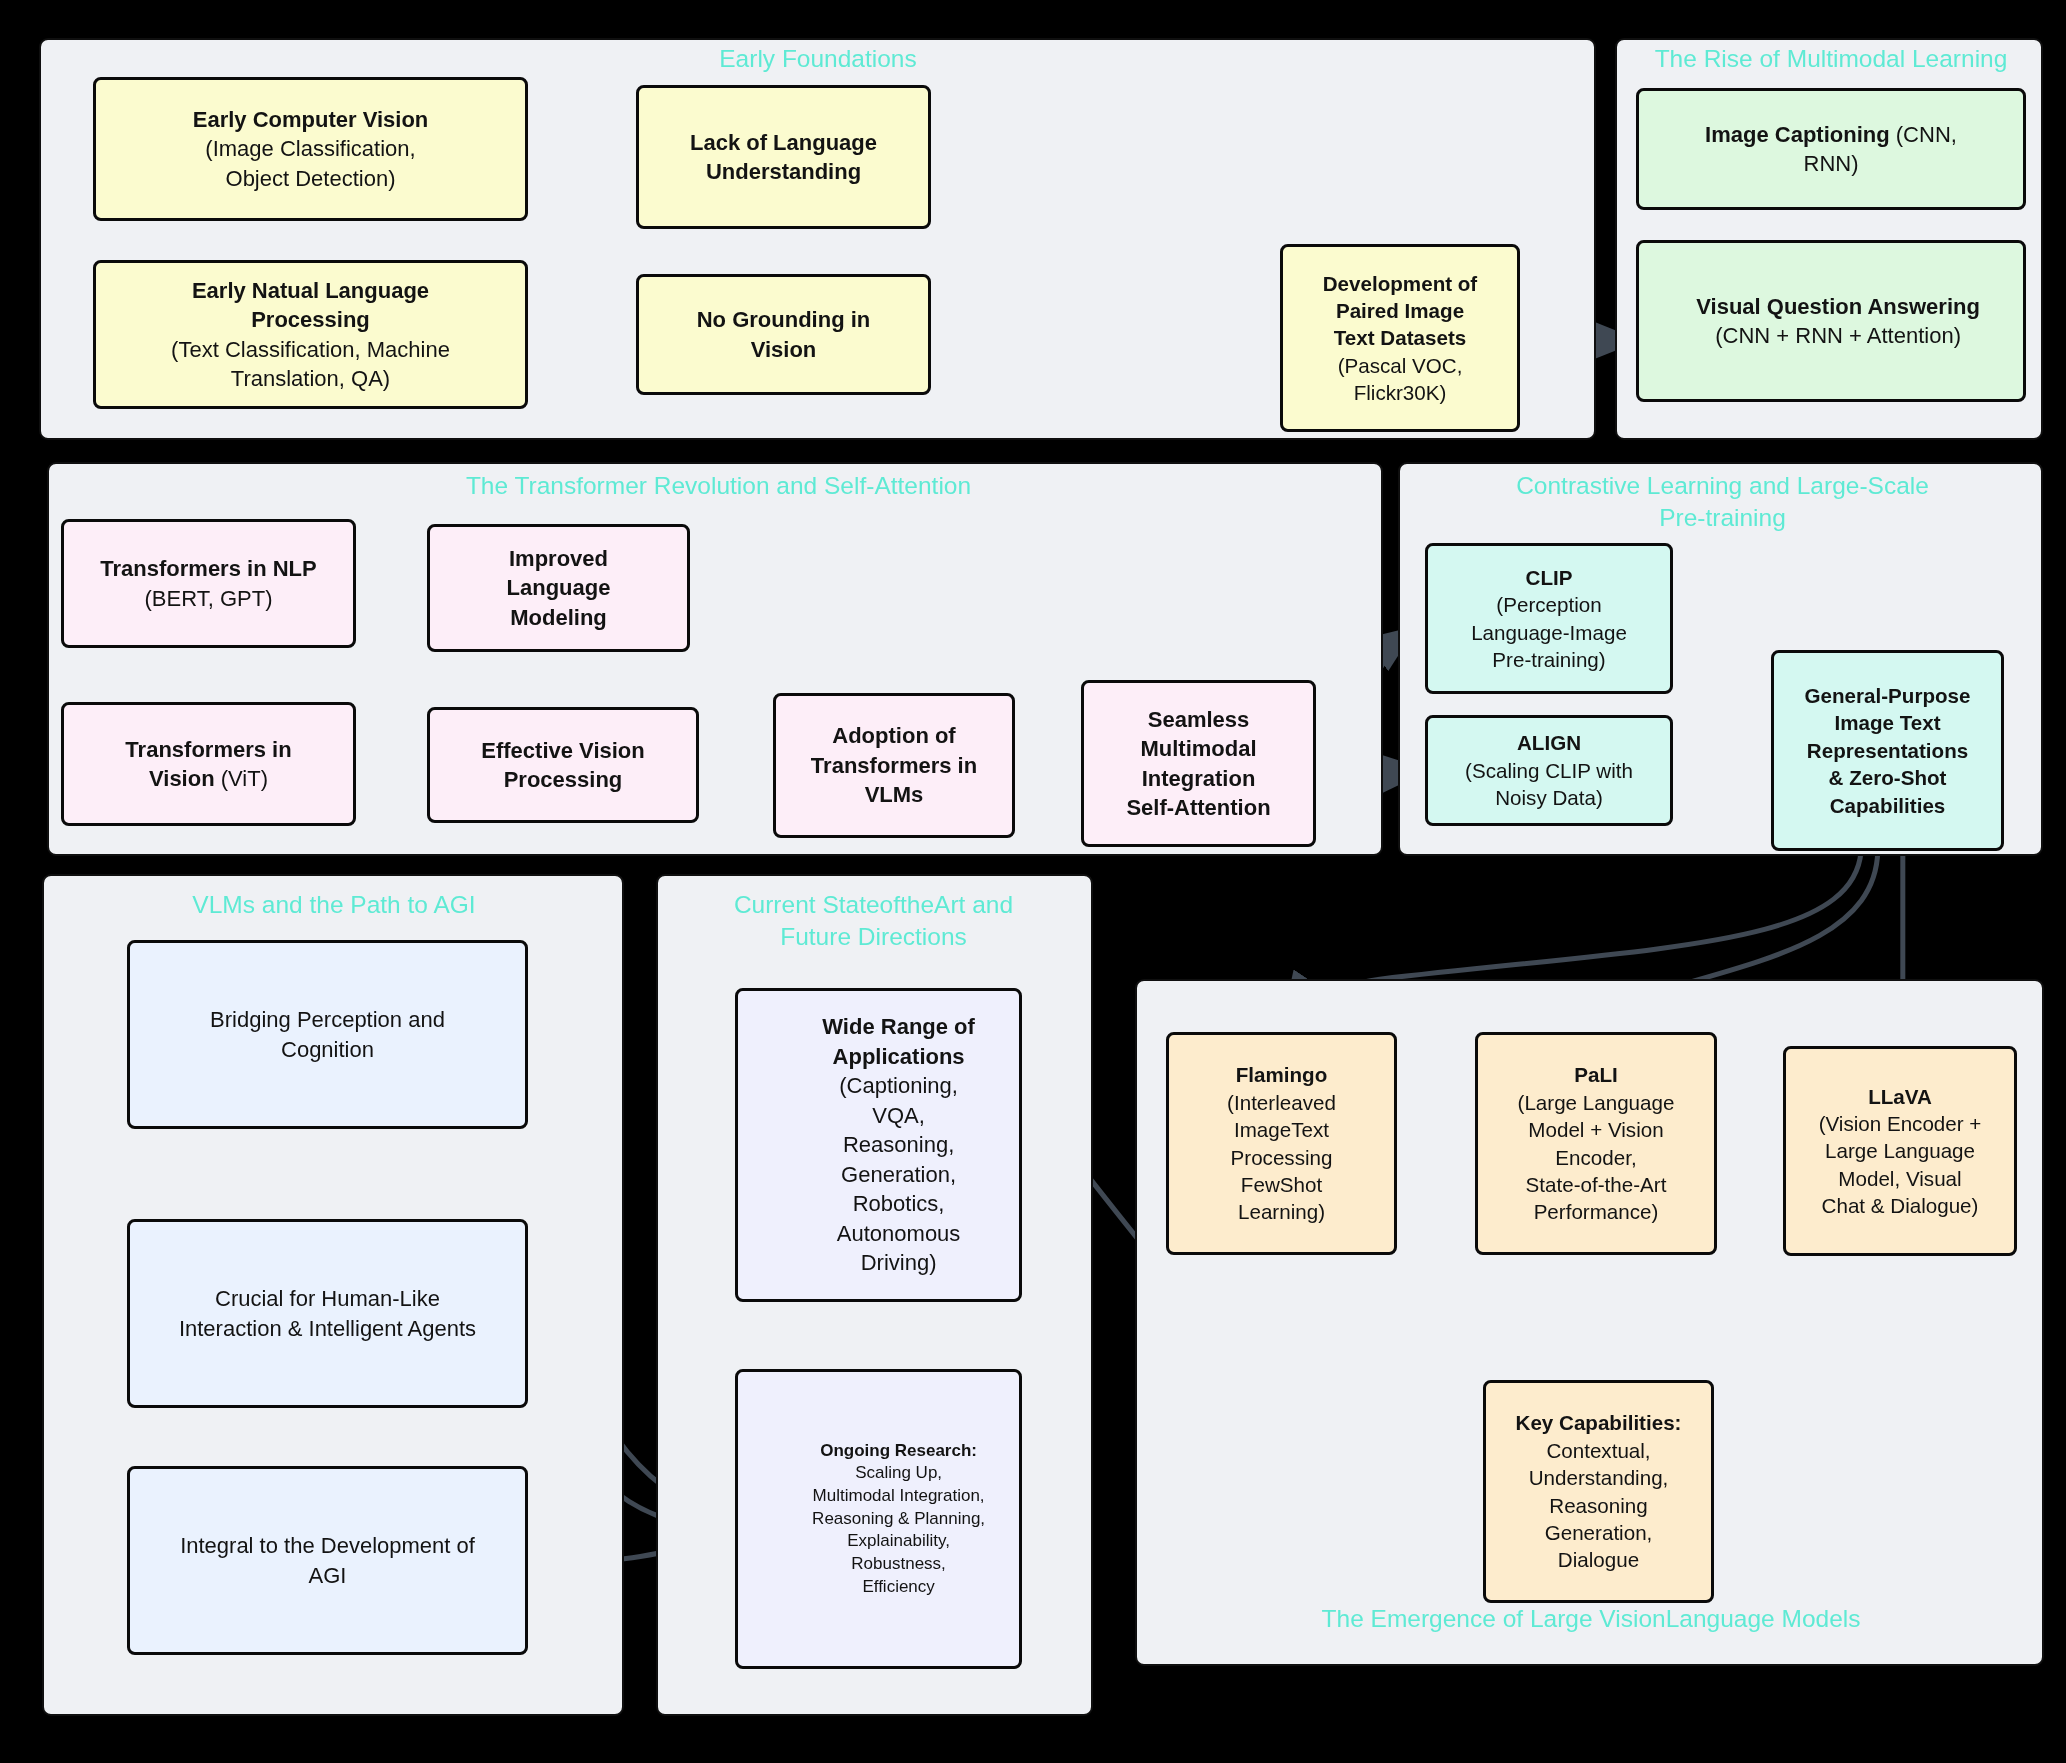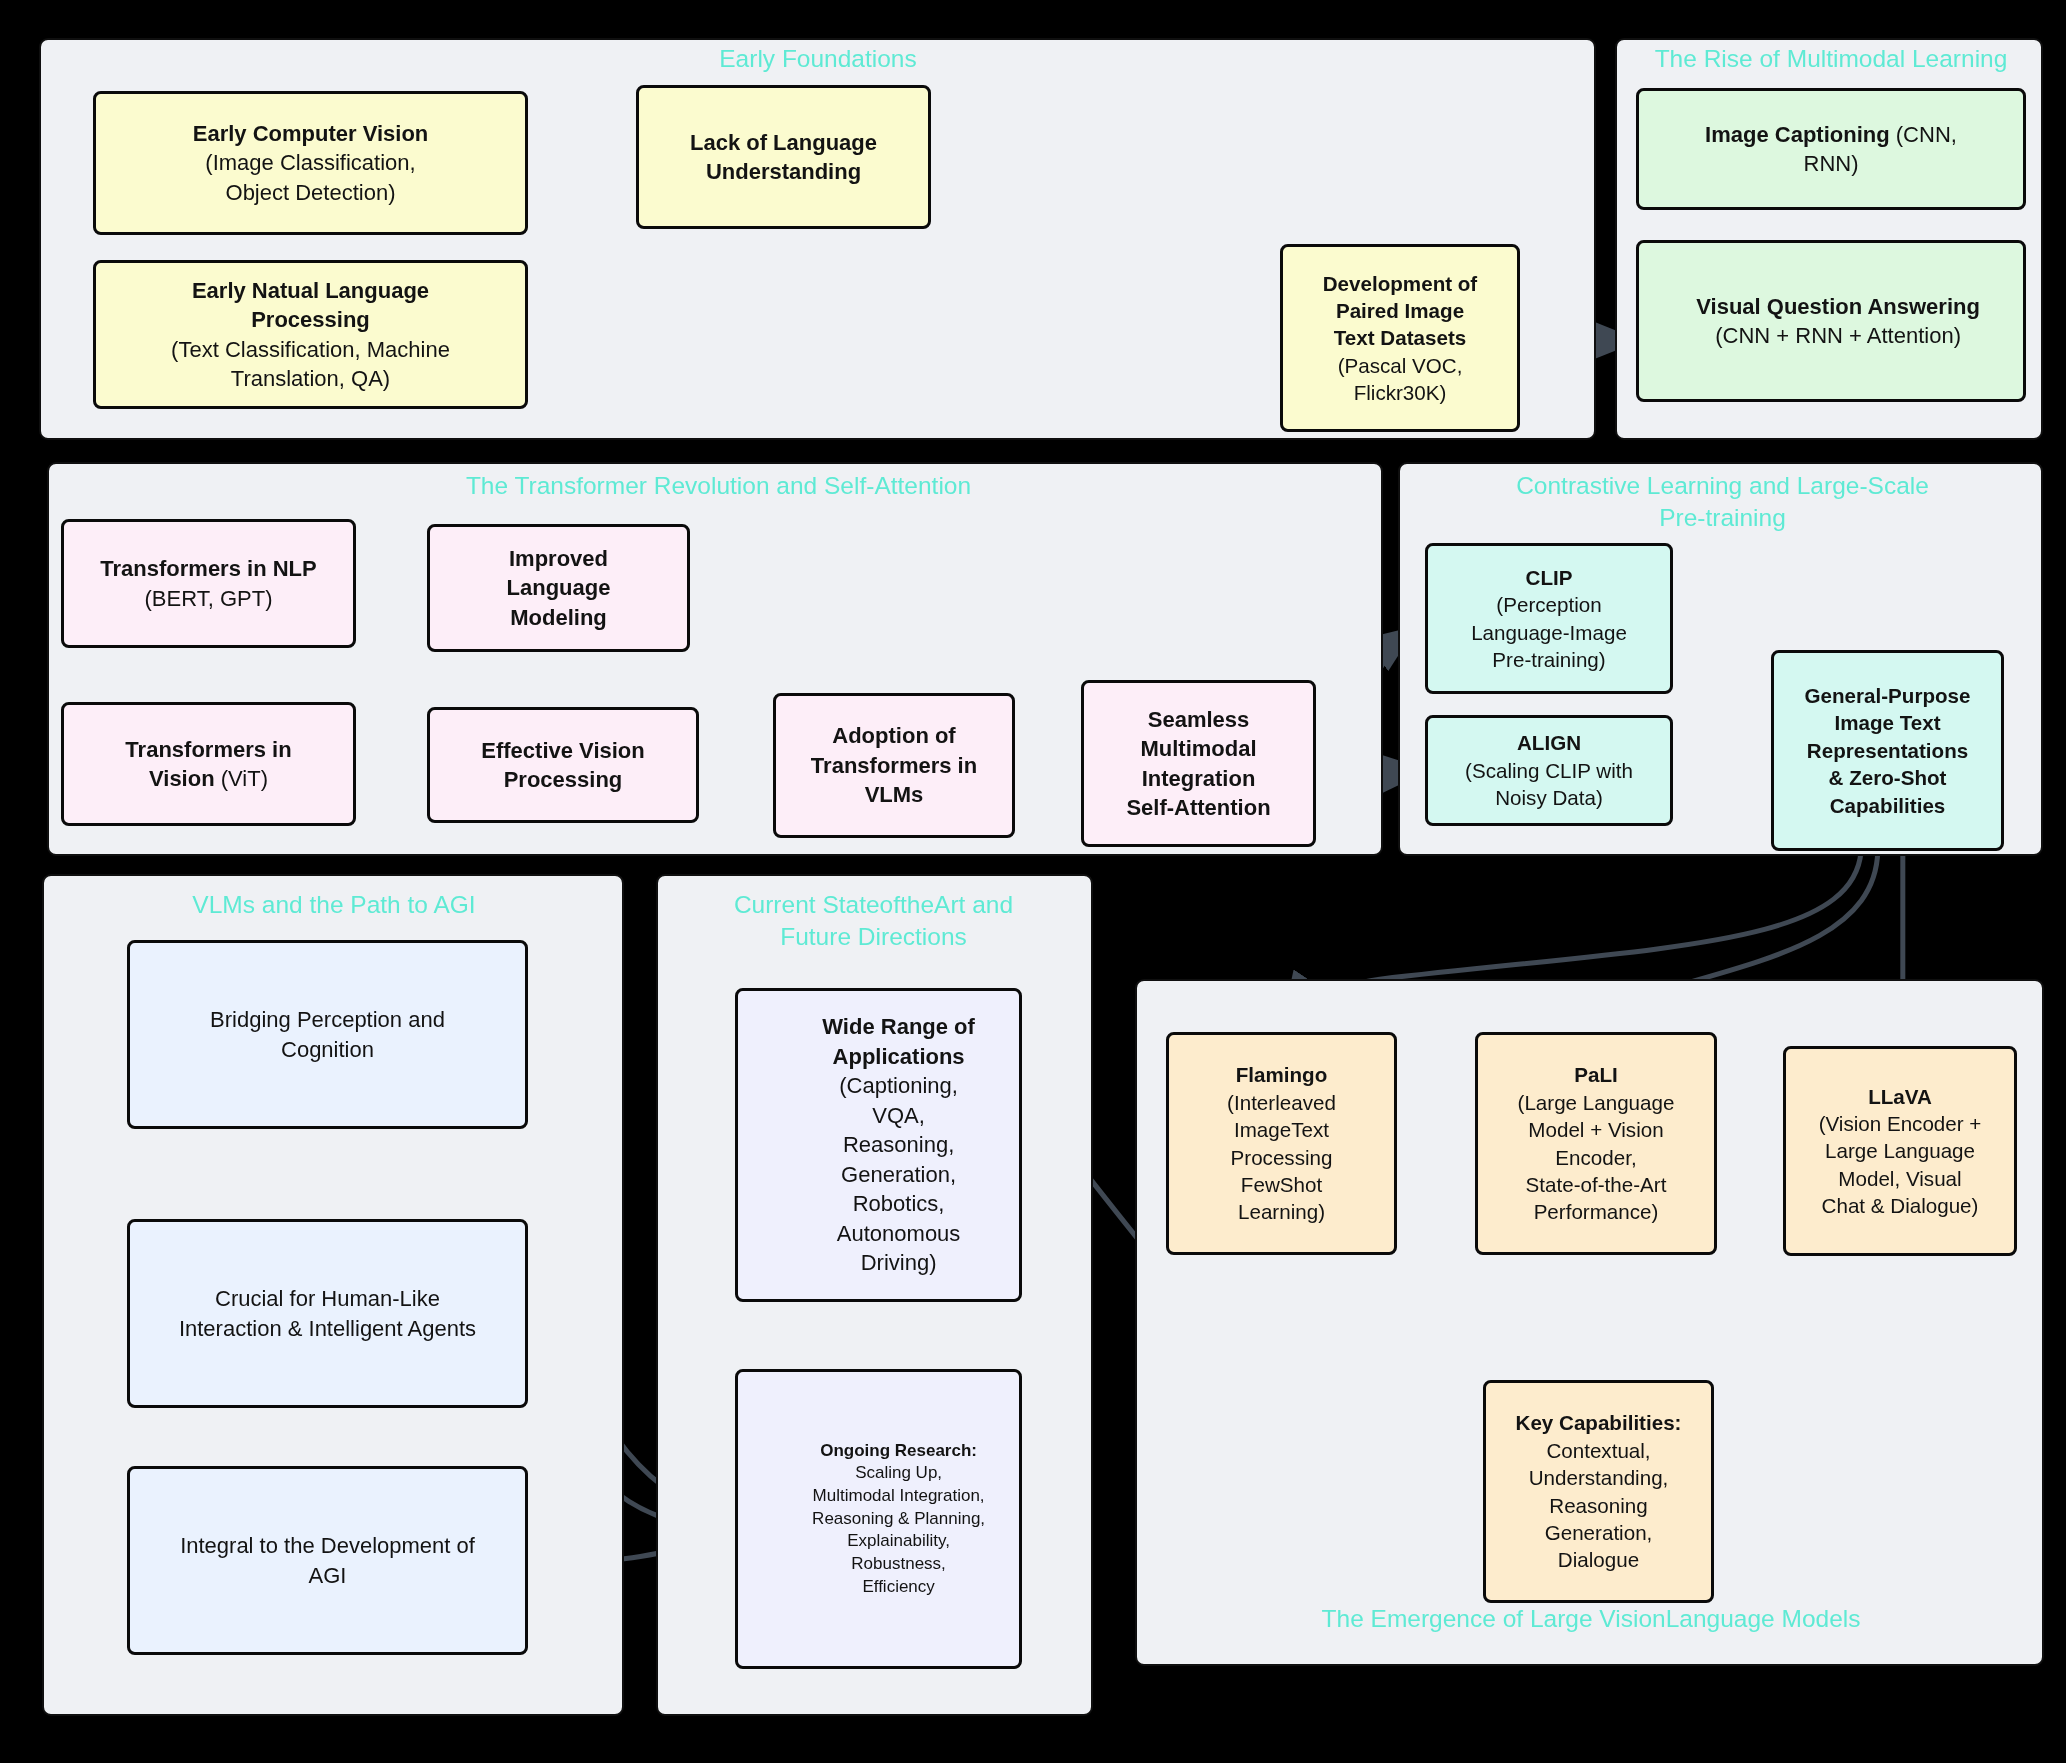--- a/index.html
+++ b/index.html
@@ -129,21 +129,21 @@
 
   <div class="cluster" style="left:656px;top:874px;width:437px;height:842px;">
   </div>
   <div class="cluster-title" style="left:662px;top:889px;width:423px;">Current StateoftheArt and
 Future Directions</div>
 
   <div class="cluster" style="left:1135px;top:979px;width:909px;height:687px;">
   </div>
   <div class="cluster-title" style="left:1185px;top:1603px;width:812px;">The Emergence of Large VisionLanguage Models</div>
 
-  <div class="node yellow" style="left:93px;top:91px;width:435px;height:144px;">
+  <div class="node yellow" style="left:93px;top:77px;width:435px;height:144px;">
     <div class="inner">
       <b>Early Computer Vision</b><br>
       <span style="white-space:pre-line">(Image Classification,
 Object Detection)</span>
     </div>
   </div>
 
   <div class="node yellow" style="left:636px;top:85px;width:295px;height:144px;">
     <div class="inner">
       <b style="white-space:pre-line">Lack of Language
@@ -153,20 +153,26 @@
 
   <div class="node yellow" style="left:93px;top:260px;width:435px;height:149px;">
     <div class="inner">
       <b style="white-space:pre-line">Early Natual Language
 Processing</b><br>
       <span style="white-space:pre-line">(Text Classification, Machine
 Translation, QA)</span>
     </div>
   </div>
 
+  <div class="node yellow" style="left:636px;top:274px;width:295px;height:121px;">
+    <div class="inner">
+      <b style="white-space:pre-line">No Grounding in
+Vision</b>
+    </div>
+  </div>
 
   <div class="node yellow" style="left:1280px;top:244px;width:240px;height:188px;">
     <div class="inner t-mid">
       <b style="white-space:pre-line">Development of
 Paired Image
 Text Datasets</b><br>
       <span style="white-space:pre-line">(Pascal VOC,
 Flickr30K)</span>
     </div>
   </div>

